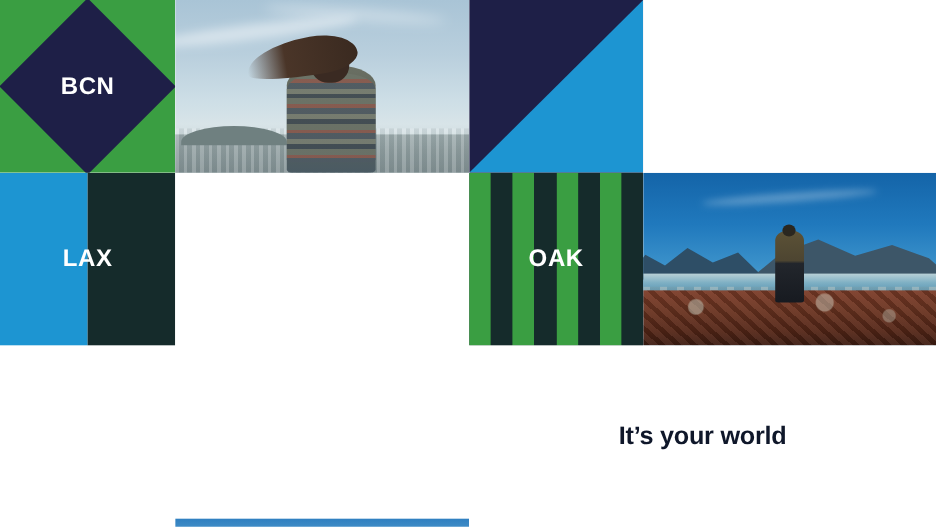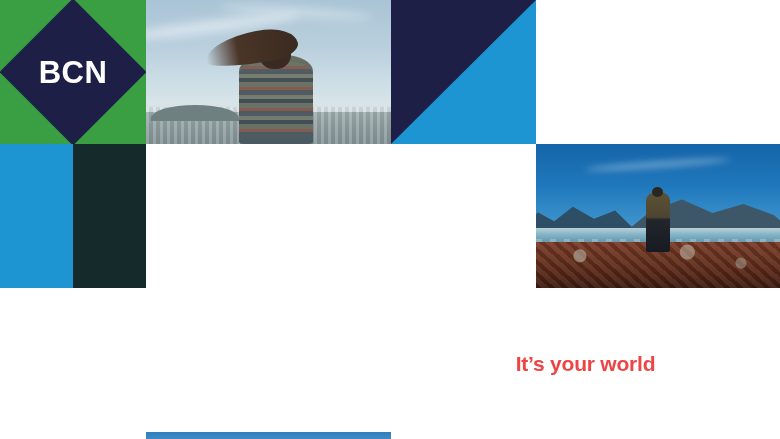--- a/index.html
+++ b/index.html
@@ -31,21 +31,21 @@
     align-items: center;
     justify-content: center;
   }
 
   .tile-code {
     position: relative;
     z-index: 5;
     color: #ffffff;
     font-family: "Liberation Sans", sans-serif;
     font-weight: bold;
-    font-size: 31px;
+    font-size: 20px;
     letter-spacing: 0.5px;
     line-height: 1;
     user-select: none;
   }
 
   .layer { position: absolute; inset: 0; }
 
   
   .bcn-bg { background: #3a9e42; }
   .bcn-diamond {
@@ -212,21 +212,21 @@
   }
 
   
   .tagline-cell {
     background:#ffffff;
     display:flex;
     align-items:center;
     justify-content:center;
   }
   .tagline {
-    color:#ef4444;
+    color:#0f172a;
     font-family:"Liberation Sans", sans-serif;
     font-weight:bold;
     font-size:21px;
     letter-spacing:-0.2px;
     white-space:nowrap;
   }
 </style>
 </head>
 <body>
 
@@ -265,26 +265,40 @@
     <div class="p2-shore"></div>
     <div class="p2-ground"></div>
     <div class="p2-rockspeck"></div>
     <div class="p2-person"></div>
     <div class="p2-phead"></div>
   </div>
 
   <div class="cell tile" style="left:0px; top:144px; width:146px; height:144px;">
     <div class="lax-left"></div>
     <div class="lax-right"></div>
+    <span class="tile-code">LAX</span>
   </div>
 
   <div class="cell photo" style="left:146px; top:144px; width:245px; height:144px;">
     <div class="p3-sky"></div>
 
   </div>
 
+  <div class="cell tile" style="left:391px; top:144px; width:145px; height:144px;">
+    <div class="layer oak-bg">
+      <div class="stripe" style="background:#3a9e42;"></div>
+      <div class="stripe" style="background:#152b2b;"></div>
+      <div class="stripe" style="background:#3a9e42;"></div>
+      <div class="stripe" style="background:#152b2b;"></div>
+      <div class="stripe" style="background:#3a9e42;"></div>
+      <div class="stripe" style="background:#152b2b;"></div>
+      <div class="stripe" style="background:#3a9e42;"></div>
+      <div class="stripe" style="background:#152b2b;"></div>
+    </div>
+    <span class="tile-code">OAK</span>
+  </div>
 
 
   <div class="cell tagline-cell" style="left:391px; top:288px; width:389px; height:151px;">
     <span class="tagline">It’s your world</span>
   </div>
 
 </div>
 
 </body></html>

